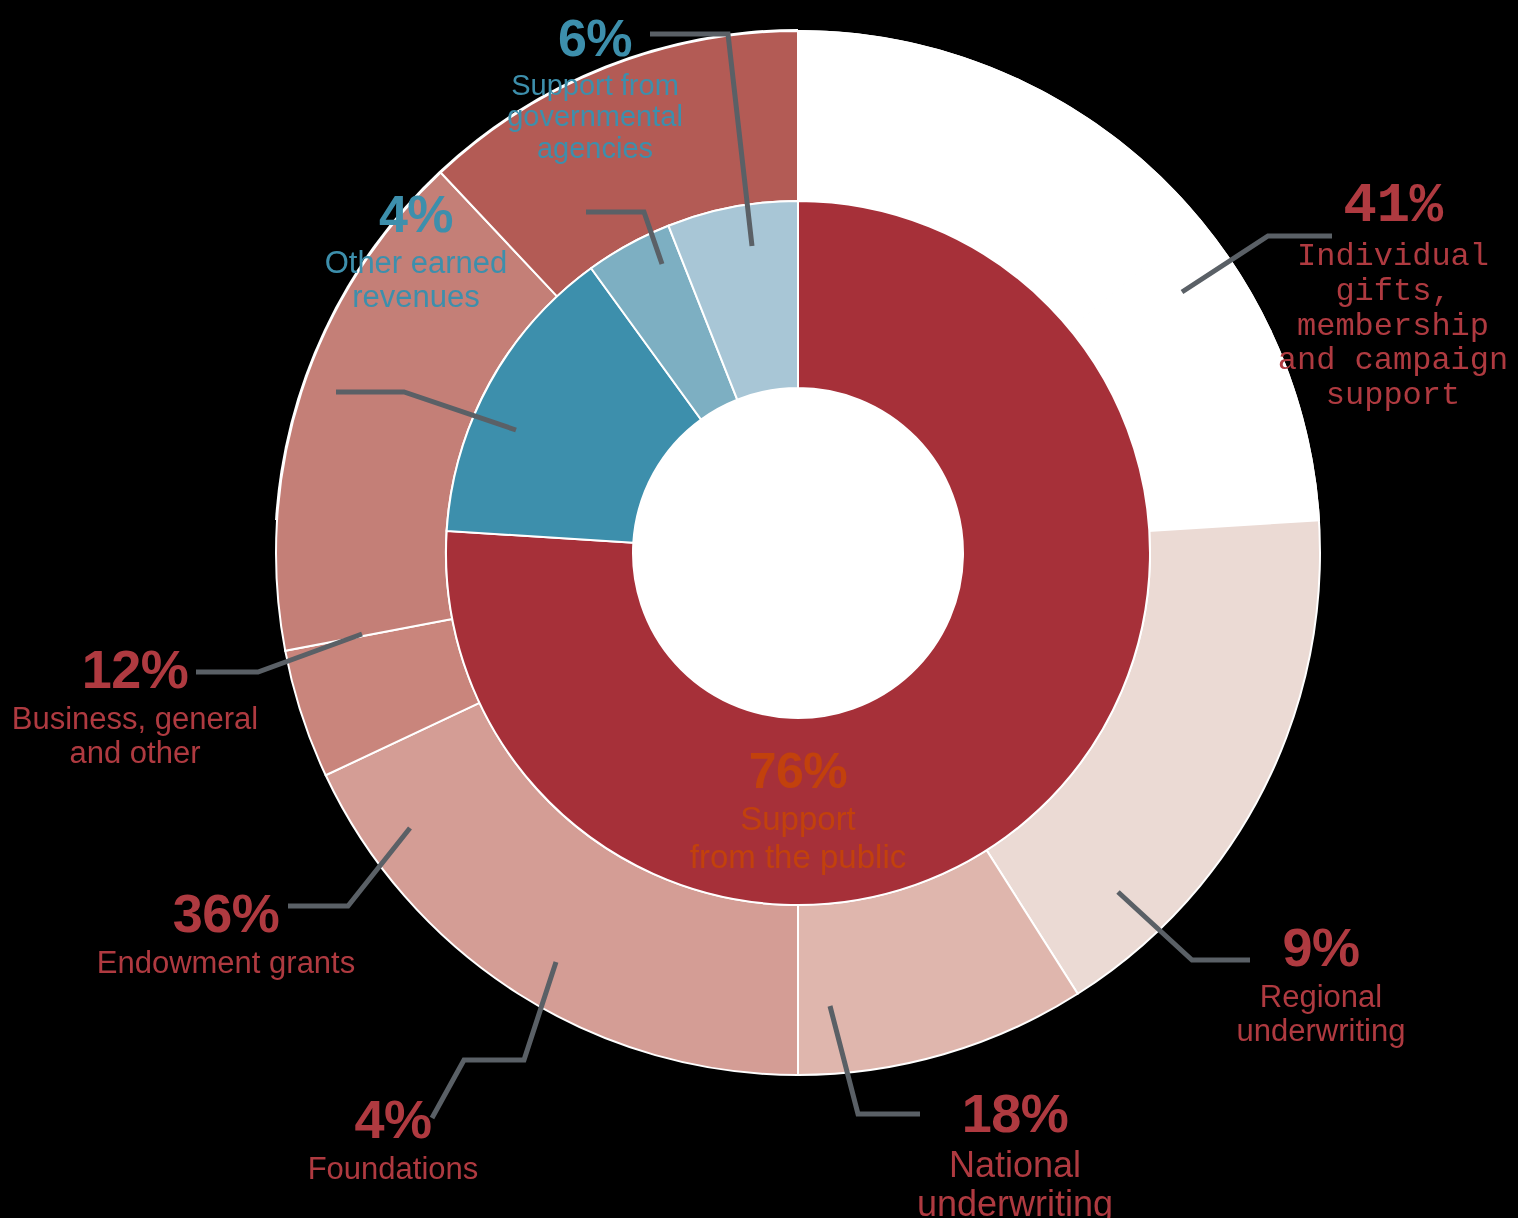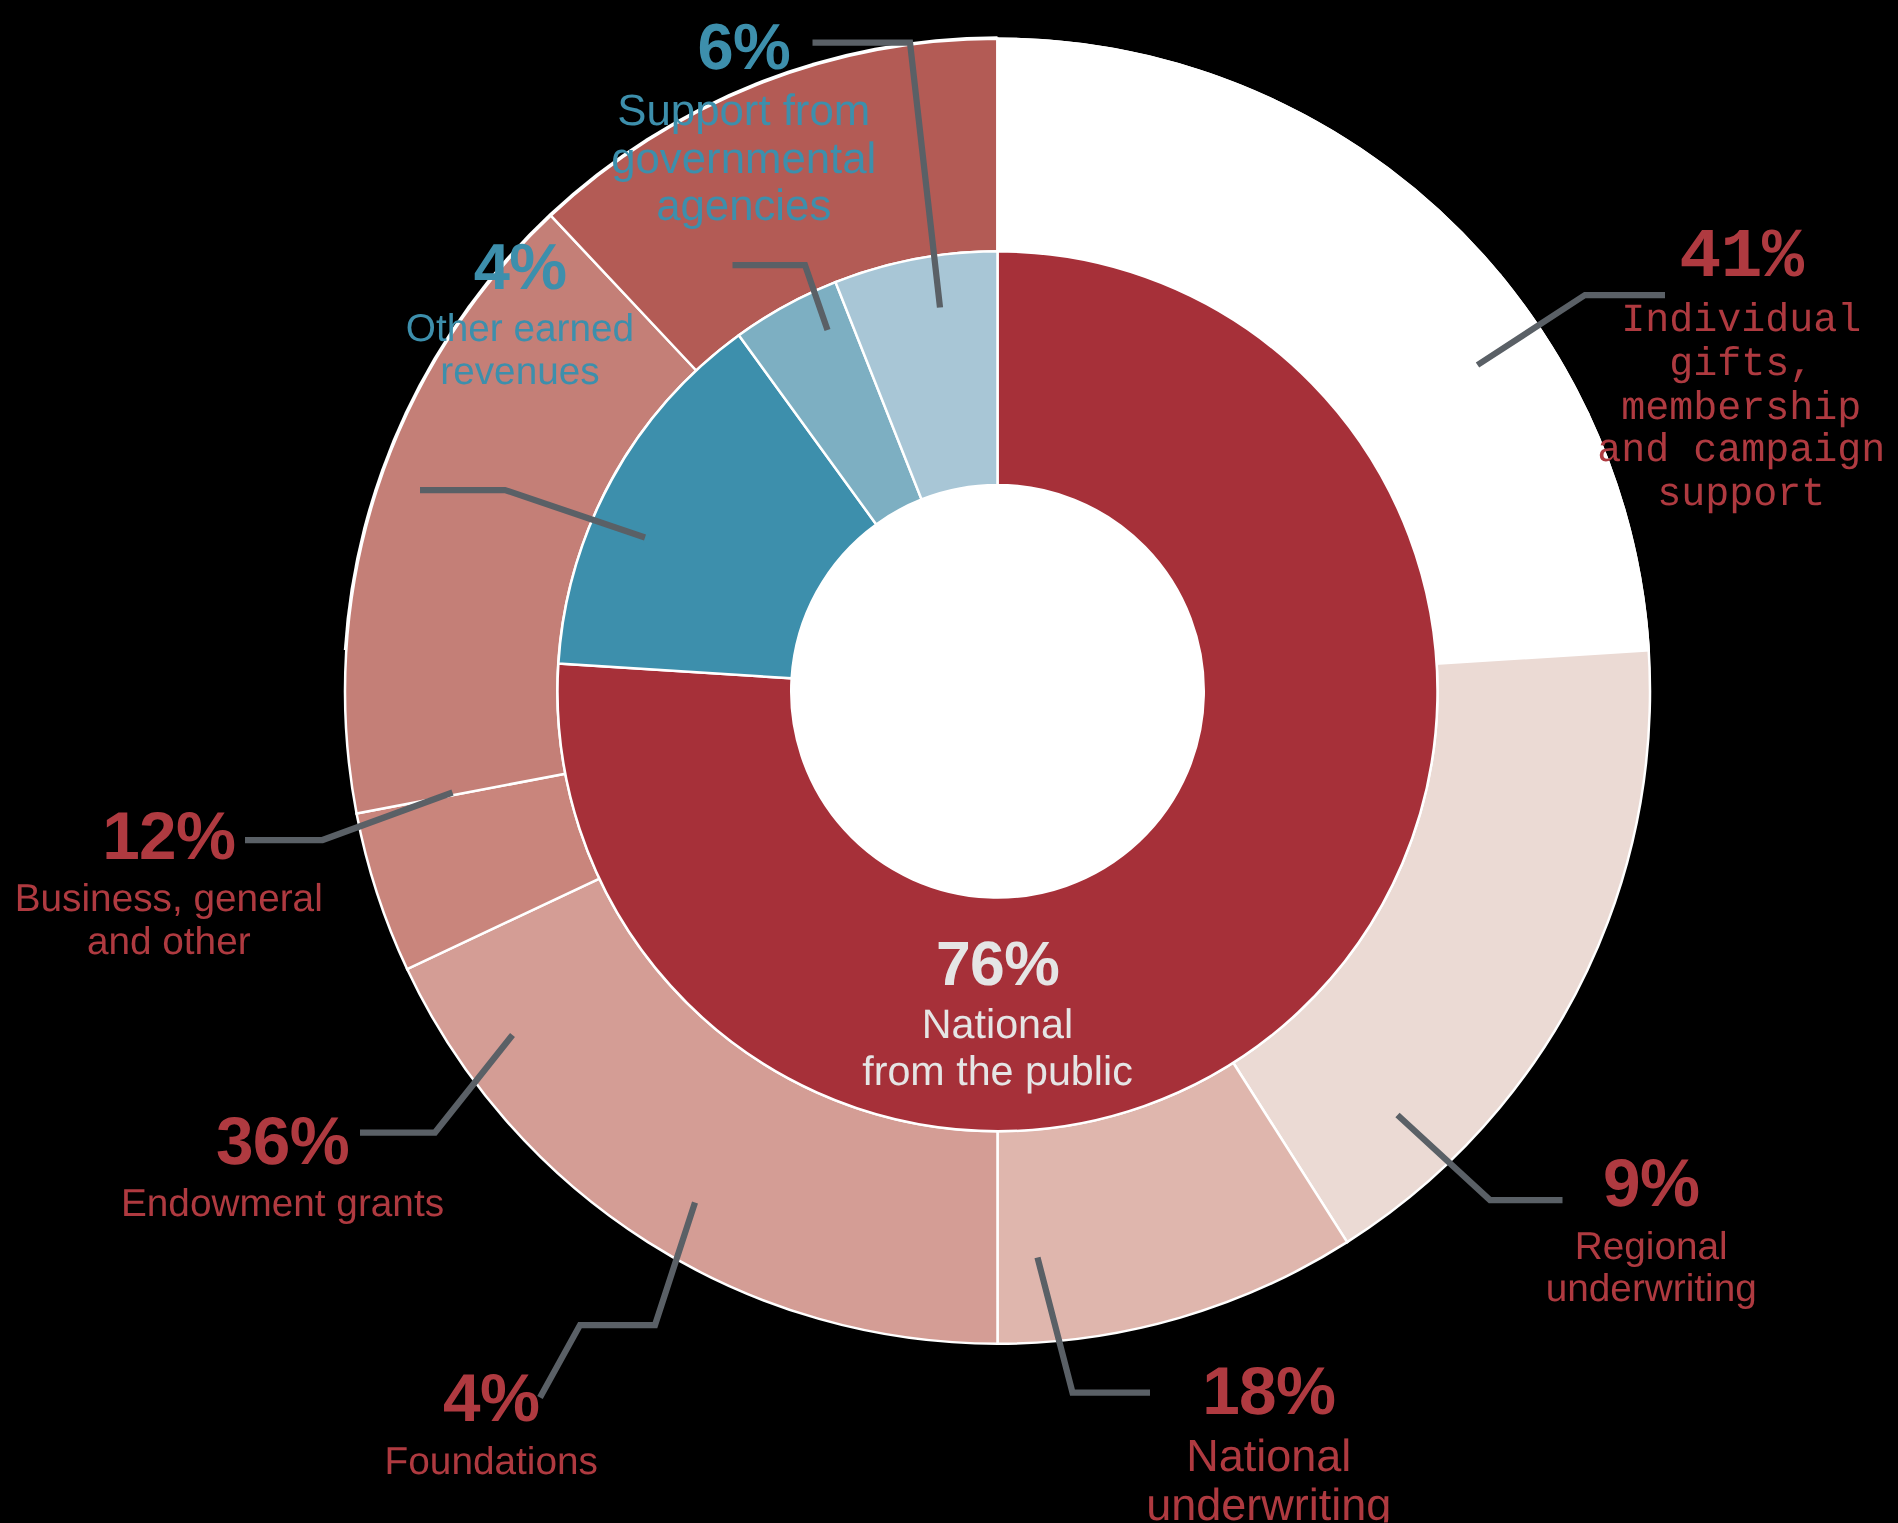--- a/index.html
+++ b/index.html
@@ -73,31 +73,31 @@
   #label-revenue      { left: 140px;  top: 354px;  width: 290px; }
   #label-revenue .pct  { font-size: 54px; }
   #label-revenue .desc { font-size: 31px; margin-top: 4px; }
 
   #label-other        { left: 306px;  top: 186px;  width: 220px; }
   #label-other .pct  { font-size: 52px; }
   #label-other .desc { font-size: 31px; margin-top: 4px; }
 
   #label-government   { left: 470px;  top: 10px;   width: 250px; }
   #label-government .pct  { font-size: 52px; }
-  #label-government .desc { font-size: 35px; margin-top: 4px; }
+  #label-government .desc { font-size: 29px; margin-top: 4px; }
 
   
   #label-center {
     position: absolute;
     left: 648px;
     top: 744px;
     width: 300px;
     text-align: center;
     line-height: 1.1;
-    color: #e5e5e5;
+    color: #c2410c;
   }
   #label-center .pct  { font-size: 50px; font-weight: bold; display:block; }
   #label-center .desc { font-size: 33px; display:block; margin-top: 2px; }
 </style>
 </head>
 <body>
 
 <div id="chart-root">
 
   <svg id="donut" viewBox="0 0 1518 1218">
@@ -176,17 +176,17 @@
     <span class="desc">Other earned revenues</span>
   </div>
 
   <div class="label-block blue-label" id="label-government">
     <span class="pct">6%</span>
     <span class="desc">Support from governmental agencies</span>
   </div>
 
   <div id="label-center">
     <span class="pct">76%</span>
-    <span class="desc">National</span>
+    <span class="desc">Support</span>
     <span class="desc">from the public</span>
   </div>
 
 </div>
 
 </body></html>

